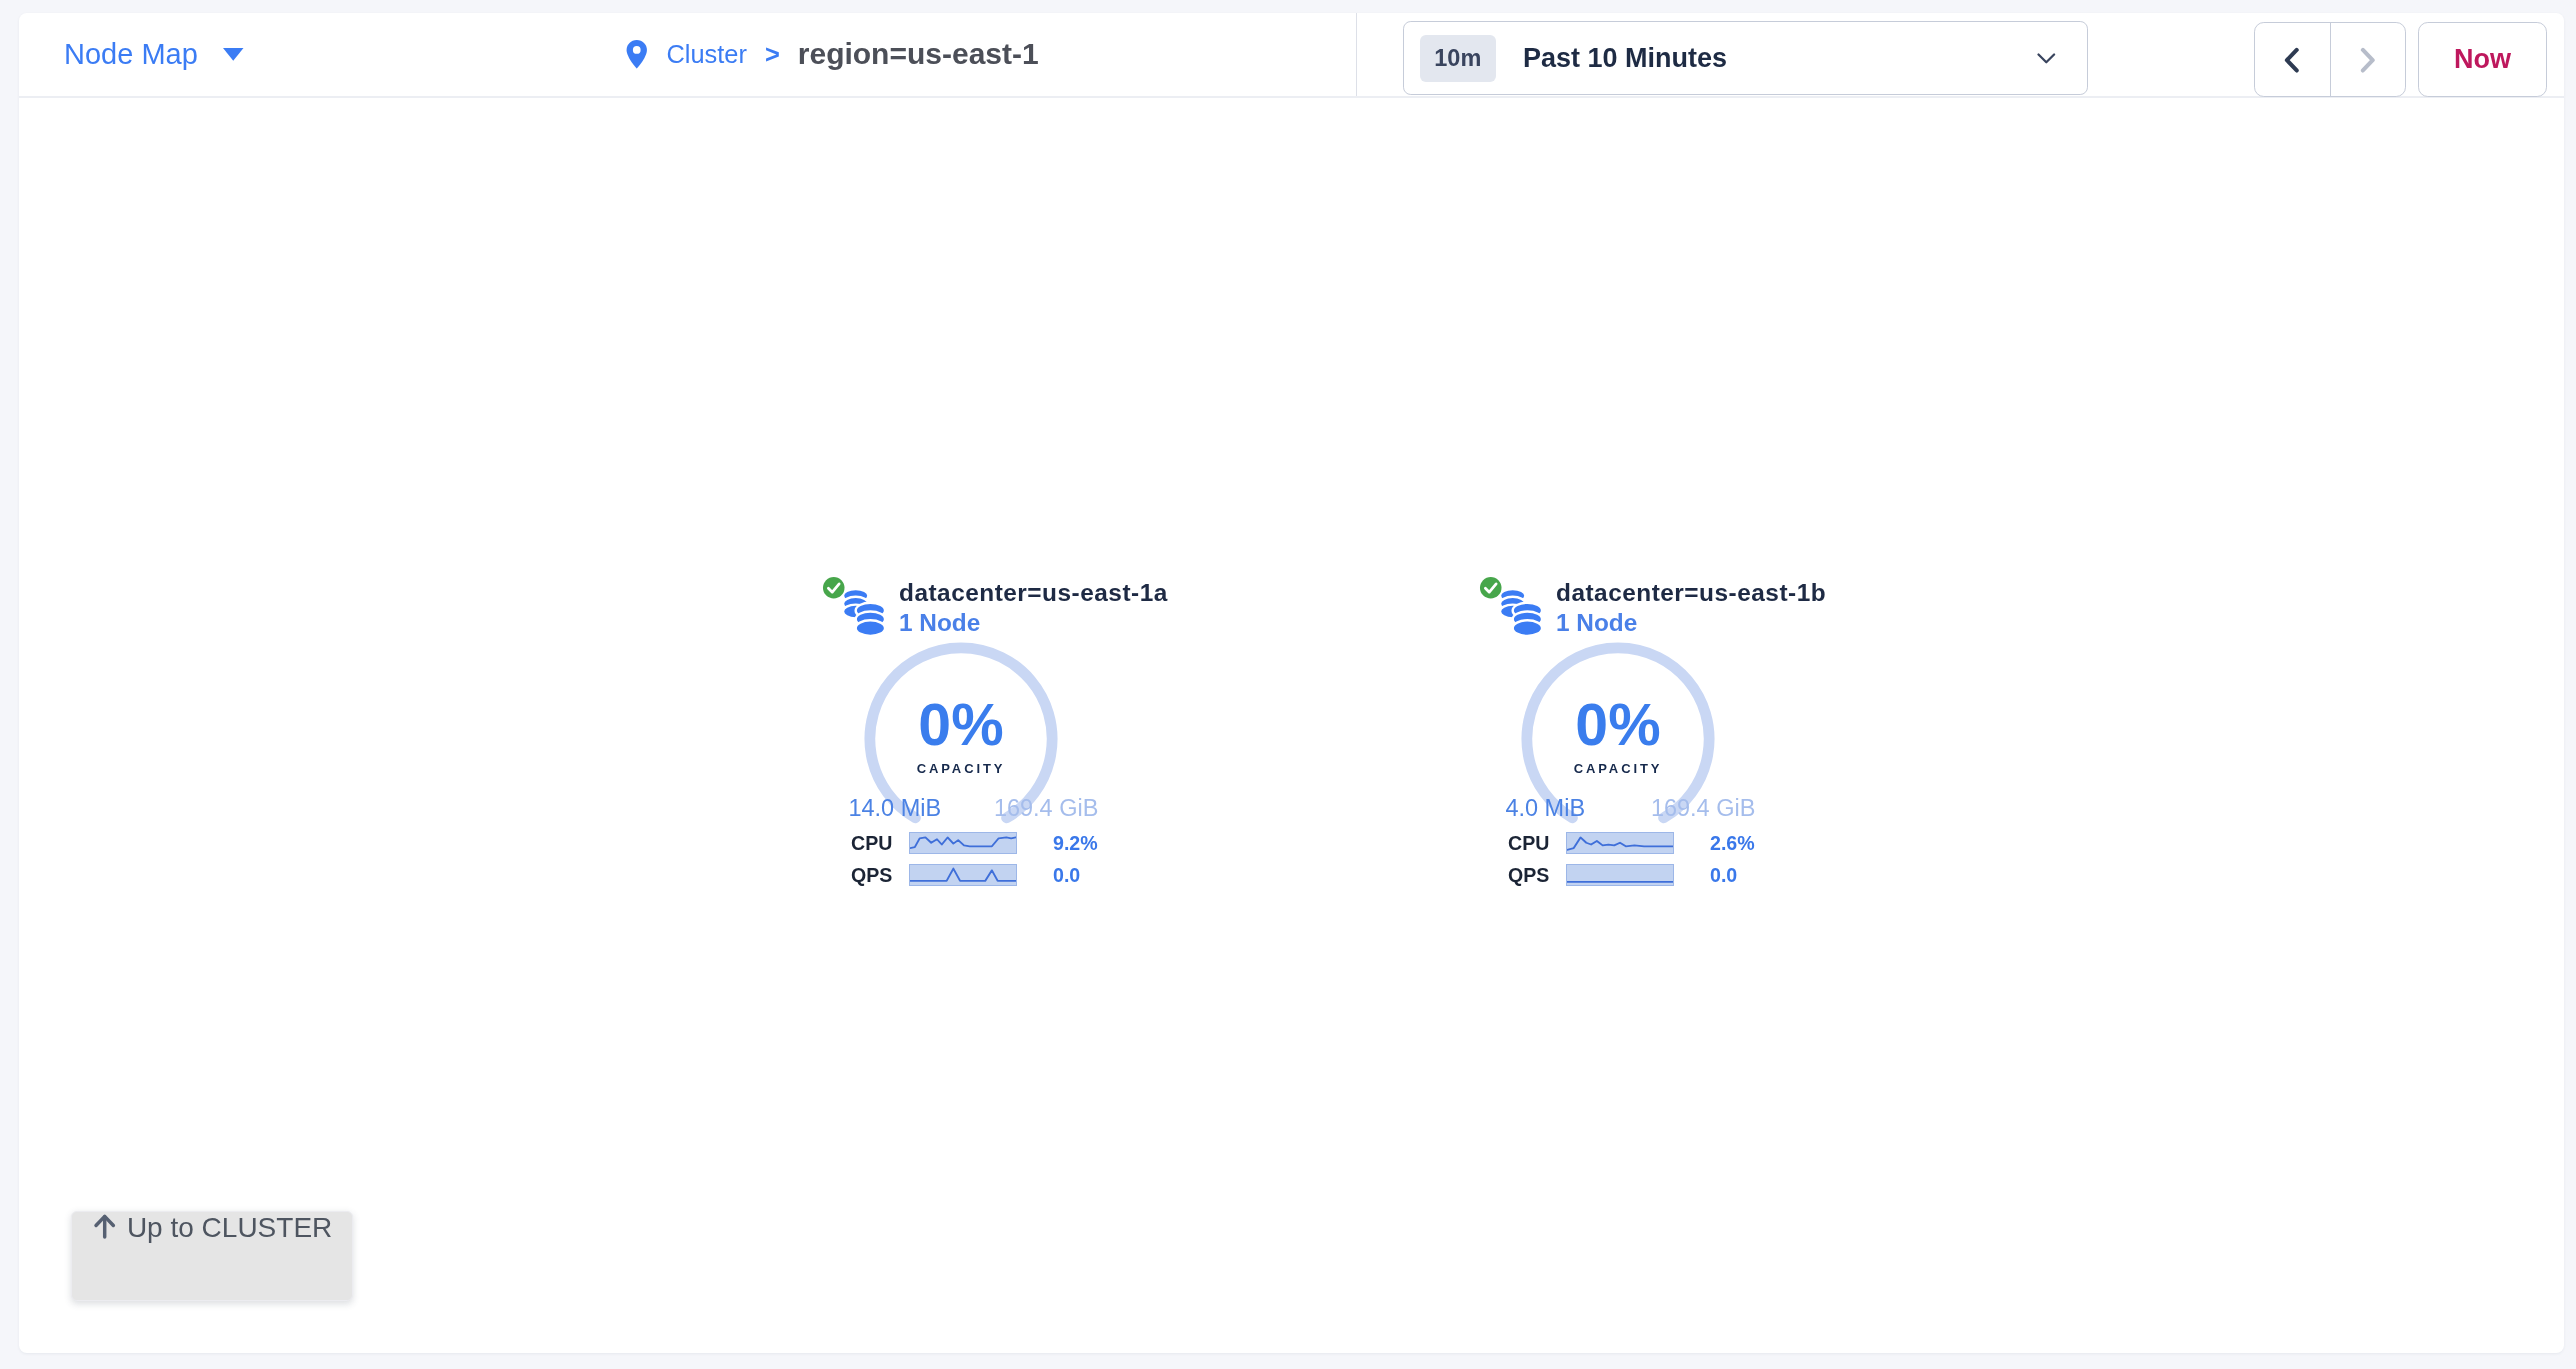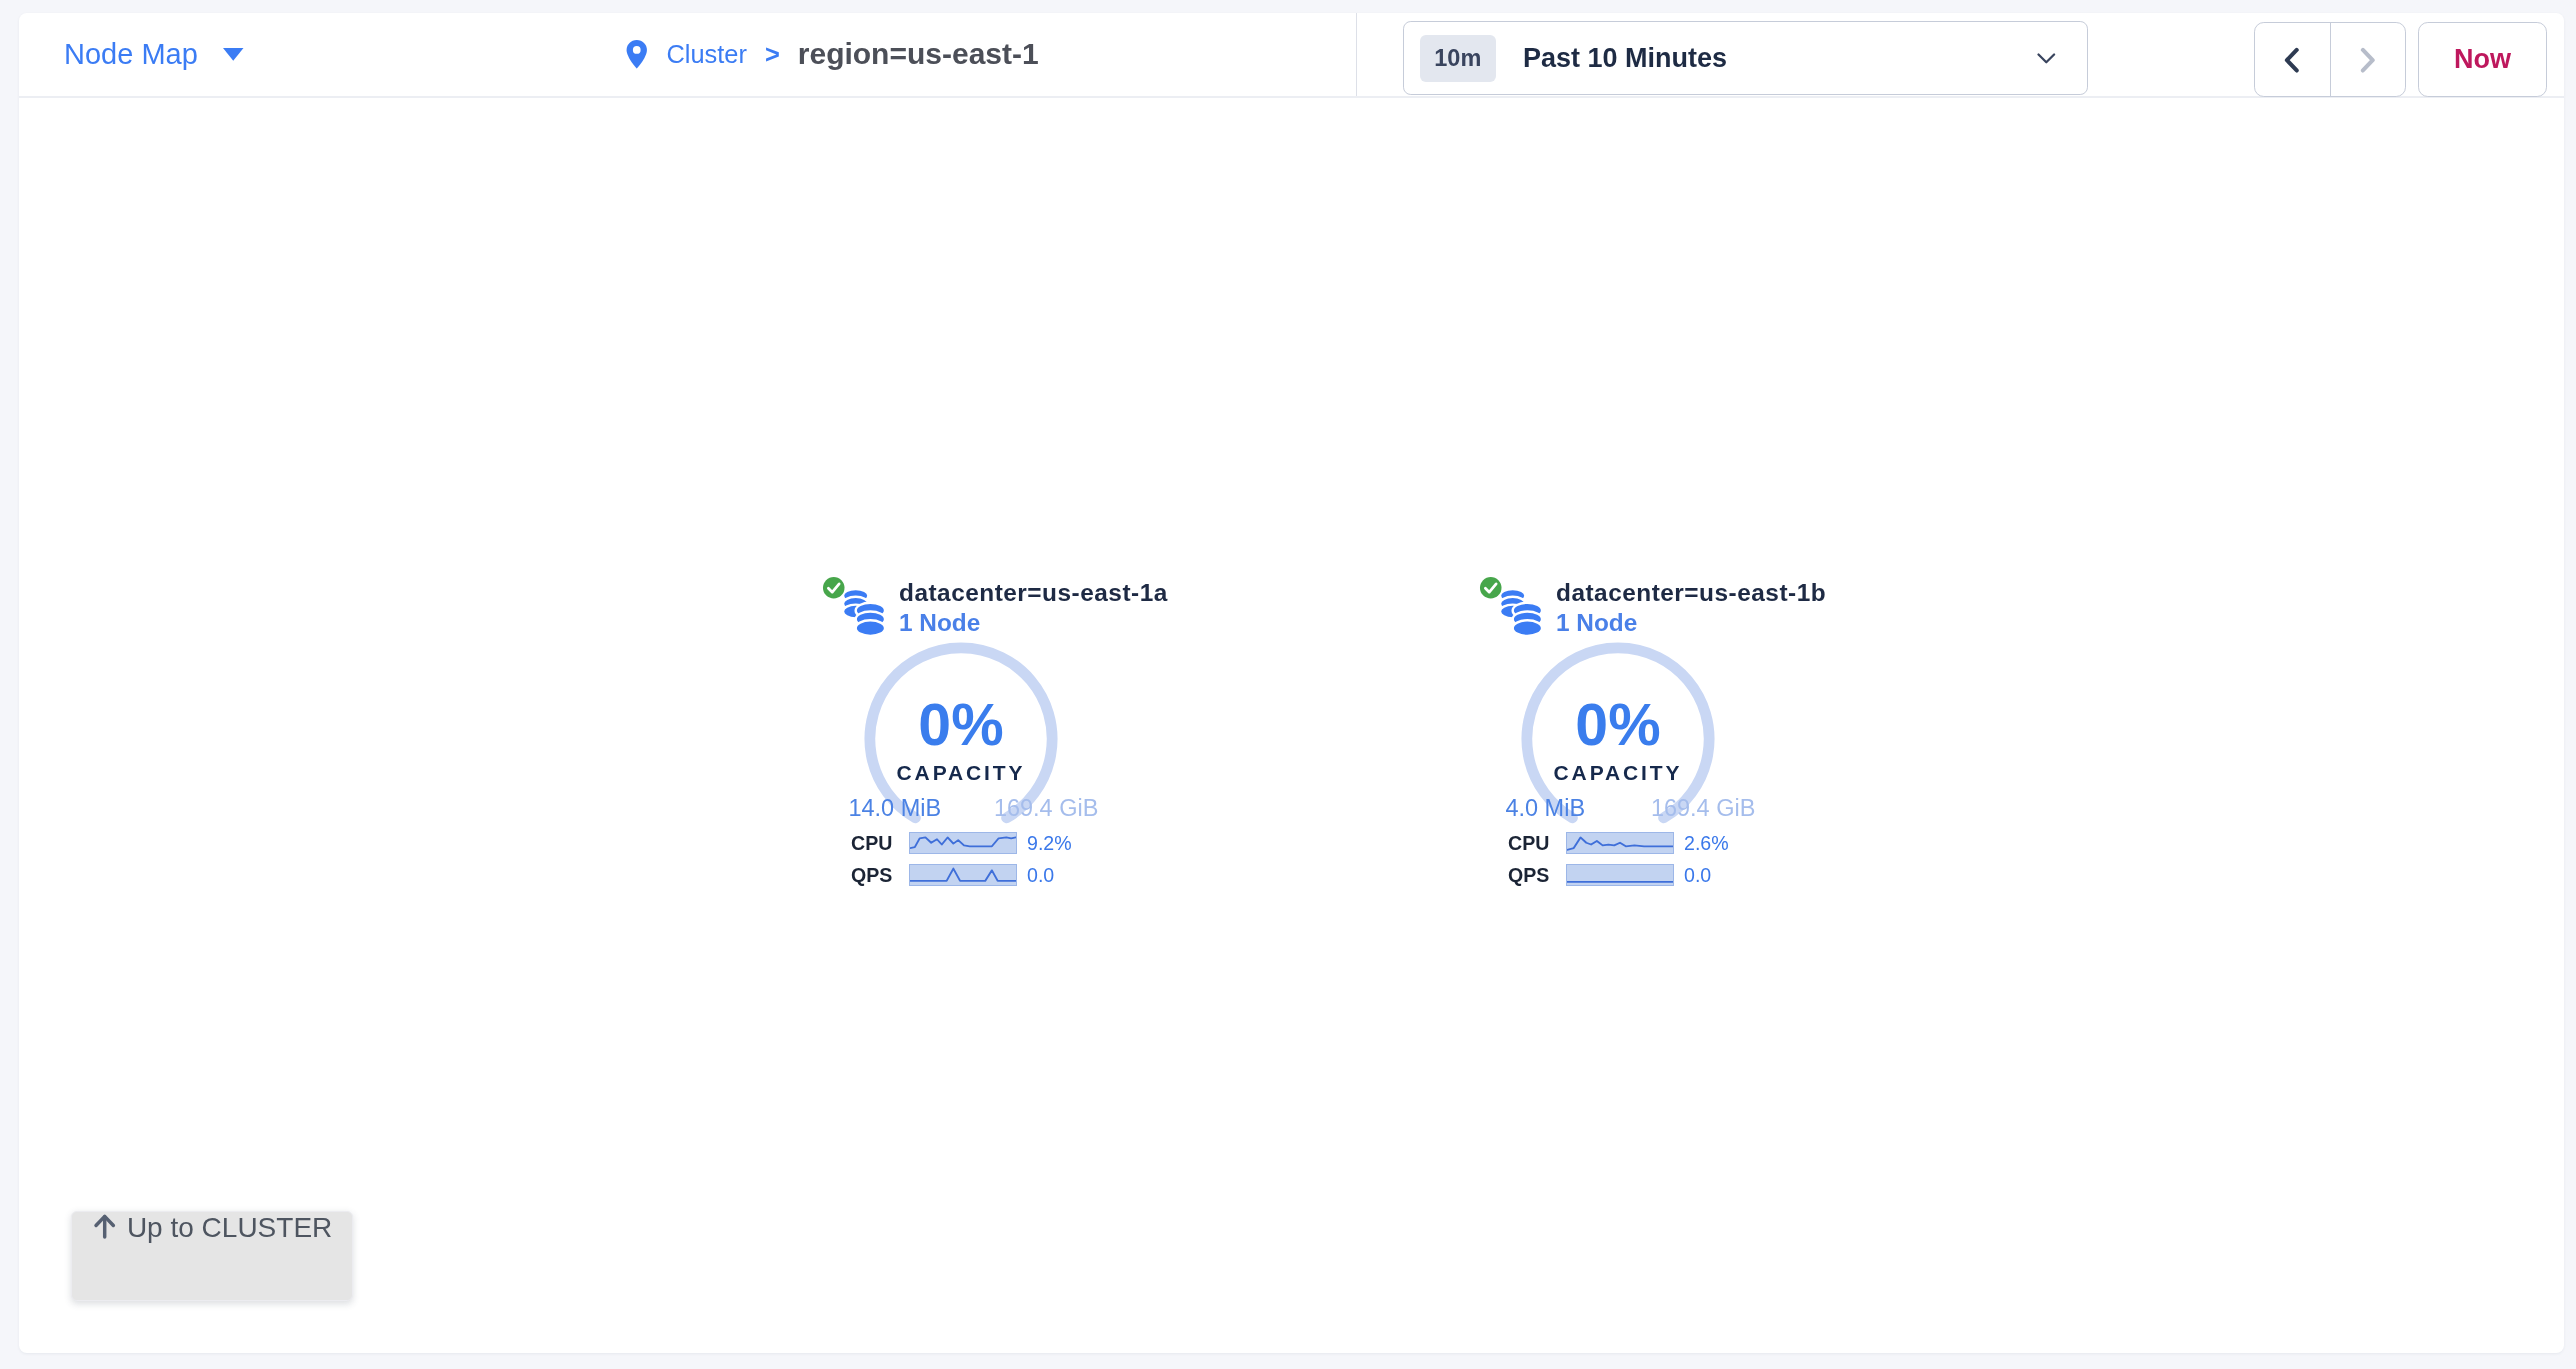--- a/index.html
+++ b/index.html
@@ -49,34 +49,34 @@
   .loc-check { position:absolute; left:0; top:1px; z-index:2; }
   .loc-db    { position:absolute; left:18.6px; top:9.8px; z-index:1; }
   .loc-head  { position:absolute; left:77px; top:2px; }
   .loc-name  { font-size:24.4px; font-weight:700; color:#1e2a44; letter-spacing:0.5px; line-height:31px; }
   .loc-nodes { font-size:24.4px; font-weight:700; color:#4a80e8; line-height:30px; }
 
   .gauge-svg { position:absolute; left:41px; top:66px; }
   .gauge-pct { position:absolute; left:41px; top:120px; width:196px; text-align:center;
                font-size:59px; font-weight:700; color:#3a7ded; line-height:61px; }
   .gauge-cap { position:absolute; left:41px; top:186px; width:196px; text-align:center;
-               font-size:21px; font-weight:700; color:#16294c; letter-spacing:2.9px; }
+               font-size:13px; font-weight:700; color:#16294c; letter-spacing:2.9px; }
 
   .cap-row { position:absolute; left:26.4px; top:220px; width:250px;
              display:flex; justify-content:space-between; align-items:baseline; }
   .cap-used  { font-size:23.5px; font-weight:500; color:#4b82e4; }
   .cap-total { font-size:23.5px; font-weight:500; color:#a5bdec; }
 
   .metric-row { position:absolute; left:29px; display:flex; align-items:center; }
   .metric-row.cpu { top:257px; }
   .metric-row.qps { top:289px;justify-content:center; }
   .metric-label { width:58px; font-size:19.6px; font-weight:700; color:#1b2435; }
   .spark { width:108px; height:21.5px; background:#c2d3f1; border:1px solid #9db7e8; display:block; }
   .spark polyline { fill:none; stroke:#3f6fd9; stroke-width:2; stroke-linejoin:round; stroke-linecap:round; }
-  .metric-value { margin-left:10px; font-size:19.6px; font-weight:400; color:#3a78ea; }
+  .metric-value { margin-left:36px; font-size:19.6px; font-weight:700; color:#3a78ea; }
 
   .up-btn { position:absolute; left:52px; top:1113px; width:282px; height:90px;
             background:#e5e5e5; border:1px solid #ececf0; border-radius:5.9px;
             box-shadow:0 2.9px 7.8px rgba(60,70,90,.18);
             display:flex; justify-content:center; gap:9.8px;
             font-family:inherit; font-size:28px; color:#4e5560; cursor:pointer; }
 </style>
 </head>
 <body>
 

